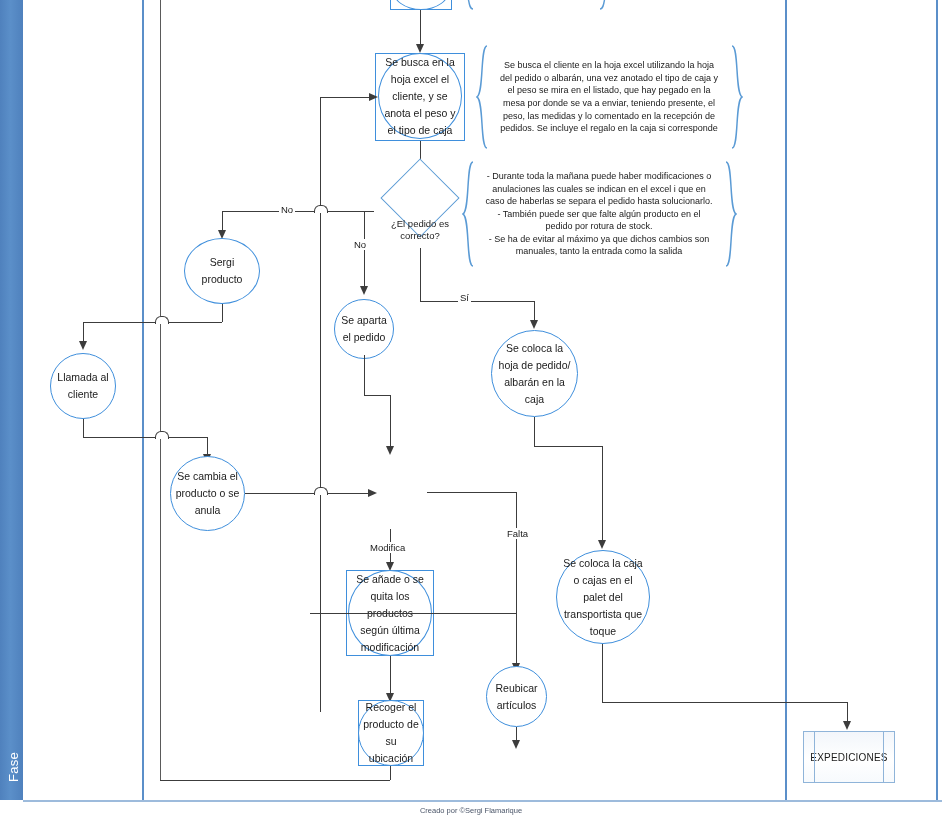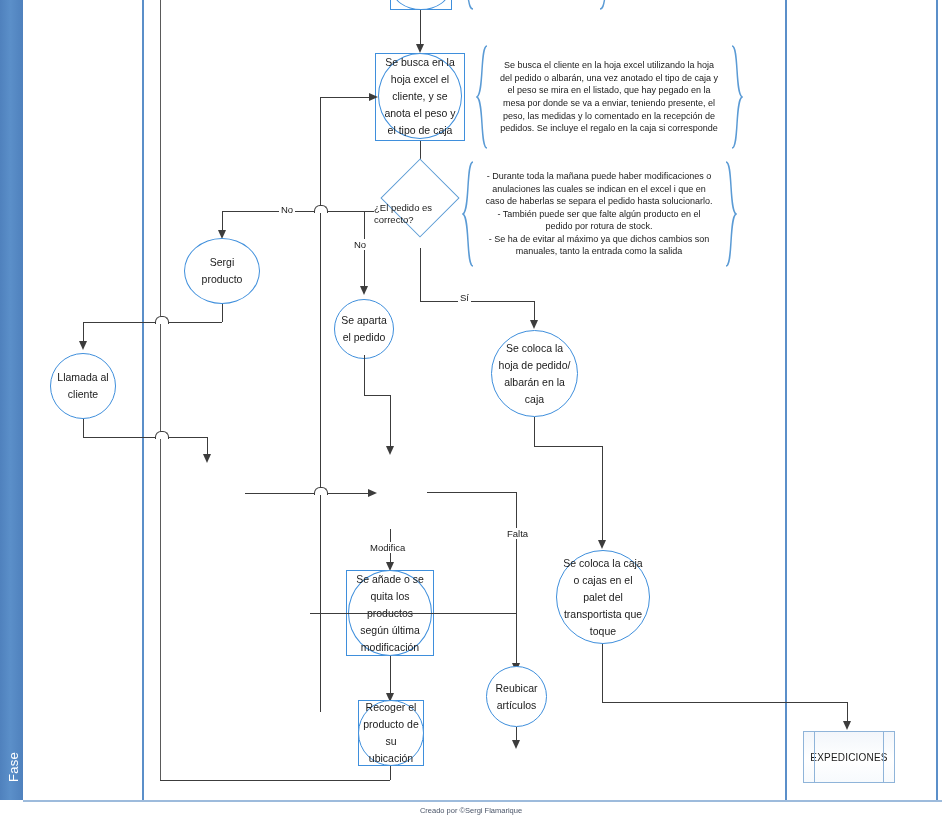--- a/index.html
+++ b/index.html
@@ -35,22 +35,22 @@
   
   .node{position:absolute;box-sizing:border-box;}
   .circ{border:1.6px solid #3f8fdc;border-radius:50%;background:#fff;
         display:flex;align-items:center;justify-content:center;text-align:center;
         font-size:10.5px;line-height:17px;padding:4px;}
   .sq{position:absolute;border:1.6px solid #3f8fdc;background:#fff;box-sizing:border-box;}
   .diamond-wrap{position:absolute;}
   .diamond{position:absolute;left:0;top:0;width:100%;height:100%;
      border:1.4px solid #5b9bd5;background:#fff;
      transform:rotate(45deg);box-sizing:border-box;}
-  .diamond-txt{position:absolute;left:0;top:0;width:100%;height:100%;
-     display:flex;align-items:center;justify-content:center;
+  .diamond-txt{position:absolute;left:0;top:16px;width:100%;height:100%;
+     display:flex;align-items:center;justify-content:center;text-align:center;
      font-size:9.5px;line-height:12px;}
 
   .note{position:absolute;font-size:9px;line-height:12.6px;text-align:center;
         color:#1a1a1a;box-sizing:border-box;padding:2px 14px;
         display:flex;align-items:center;justify-content:center;}
   .brace{position:absolute;width:13px;color:#5b9bd5;font-size:0;}
   .brace svg{display:block;}
 
   .term{position:absolute;box-sizing:border-box;border:1px solid #8fb4d9;
         background:linear-gradient(to bottom,#f2f6fb 0%,#ffffff 55%,#f7fafd 100%);
@@ -171,20 +171,21 @@
   <div class="ln lnv" style="left:390px;top:395px;height:54px"></div>
   <div class="arrow-d" style="left:385.5px;top:446px"></div>
 
   <div class="node circ" style="left:491px;top:330px;width:87px;height:87px;">Se coloca la hoja de pedido/ albarán en la caja</div>
 
   <div class="ln lnv" style="left:534px;top:417px;height:29px"></div>
   <div class="ln lnh" style="left:534px;top:446px;width:69px"></div>
   <div class="ln lnv" style="left:602px;top:446px;height:97px"></div>
   <div class="arrow-d" style="left:597.5px;top:540px"></div>
 
+  <div class="node circ" style="left:170px;top:456px;width:75px;height:75px;">Se cambia el producto o se anula</div>
 
   <div class="ln lnh" style="left:245px;top:493px;width:128px"></div>
   <div class="hop" style="left:314px;top:487px"></div>
   <div class="arrow-r" style="left:368px;top:488.5px"></div>
 
 
   <div class="ln lnh" style="left:427px;top:492px;width:90px"></div>
   <div class="ln lnv" style="left:516px;top:492px;height:178px"></div>
   <div class="edge-label" style="left:505px;top:528px">Falta</div>
   <div class="arrow-d" style="left:511.5px;top:663px"></div>

